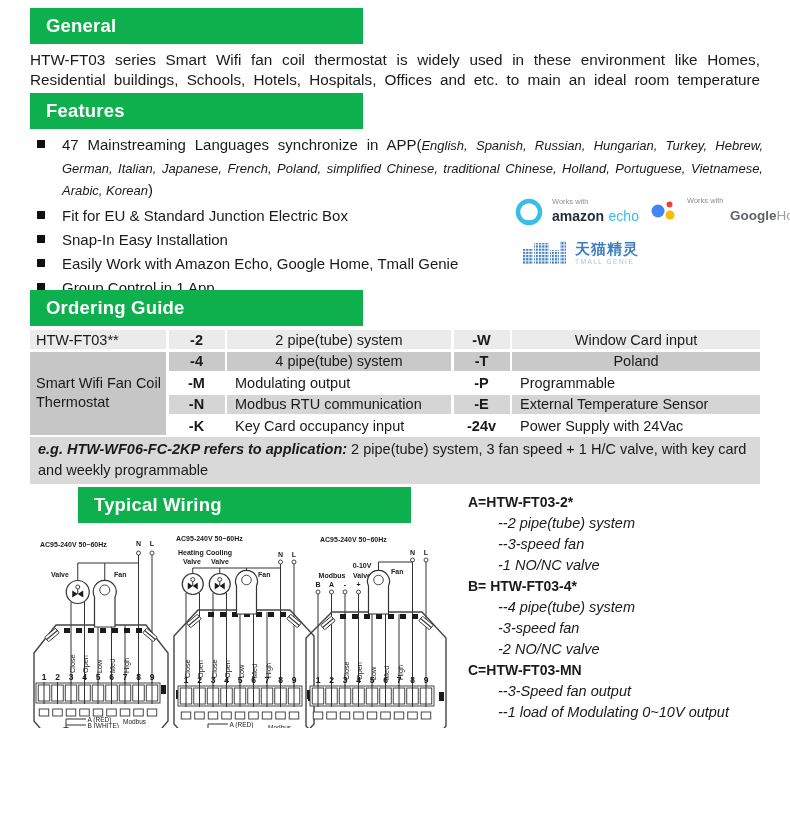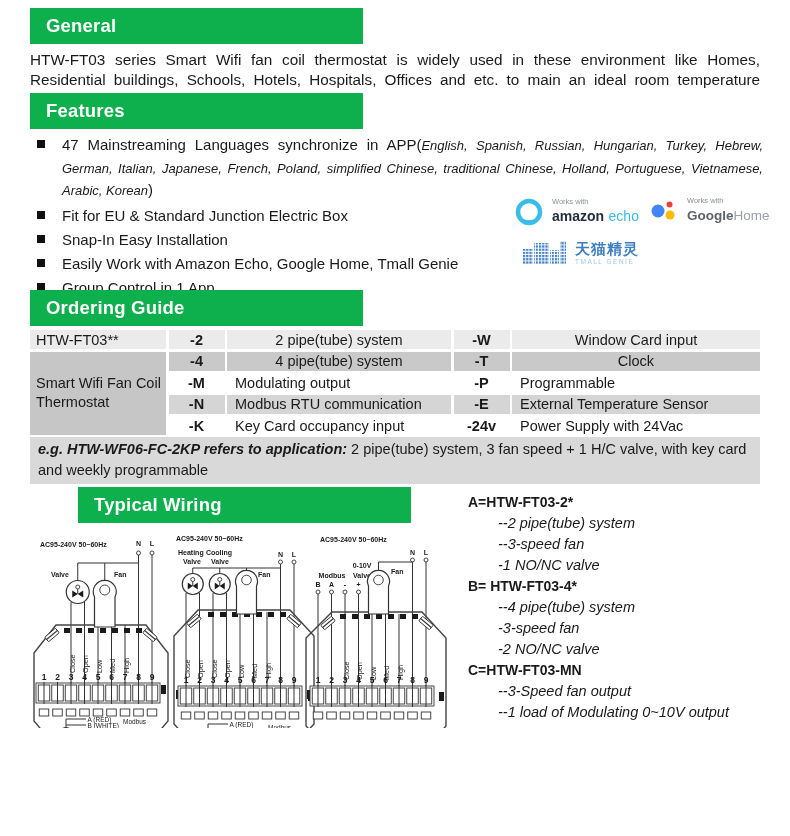--- a/index.html
+++ b/index.html
@@ -25,21 +25,21 @@
   .langs { font-style:italic; font-size:13px; }
 
   .logo-row { position:absolute; display:flex; align-items:center; gap:8px; }
   #logo-amazon { left:514px; top:197px; }
   #logo-google { left:649px; top:197px; }
   #logo-tmall  { left:523px; top:239px; }
   .logo-txt { display:flex; flex-direction:column; line-height:1.15; }
   .works { font-size:7.5px; color:#8a9097; }
   .am-brand { font-size:14px; font-weight:bold; color:#232f3e; }
   .am-echo  { font-size:14px; color:#38bde8; font-weight:normal; }
-  .gg-brand { font-size:13.5px; color:#5f6368; font-weight:bold; }
+  .gg-brand { font-size:13.5px; color:#5f6368; font-weight:bold;margin-left:43px; }
   .gg-home  { font-size:13.5px; color:#9aa0a6; font-weight:normal;margin-top:13px; }
   .tm-cn { font-size:15px; color:#3f7fc1; font-weight:bold; letter-spacing:1px; line-height:1.1; }
   .tm-en { font-size:6.5px; color:#9fc6ea; letter-spacing:1.5px; }
 
   .otable { position:absolute; left:30px; top:330px; width:730px; display:grid;
             grid-template-columns:136px 56px 224px 56px auto;
             grid-template-rows:repeat(5,19px); gap:2.5px; font-size:14.5px; }
   .oc { display:flex; align-items:center; overflow:hidden; white-space:nowrap; }
   .code { justify-content:center; font-weight:bold; }
   .ctr  { justify-content:center; }
@@ -173,21 +173,21 @@
     <div class="oc merged">Smart Wifi Fan Coil Thermostat</div>
 
     <div class="oc code bg-light" style="grid-area:1/2">-2</div>
     <div class="oc ctr  bg-light" style="grid-area:1/3">2 pipe(tube) system</div>
     <div class="oc code bg-light" style="grid-area:1/4">-W</div>
     <div class="oc ctr  bg-light" style="grid-area:1/5">Window Card input</div>
 
     <div class="oc code bg-dark" style="grid-area:2/2">-4</div>
     <div class="oc ctr  bg-dark" style="grid-area:2/3">4 pipe(tube) system</div>
     <div class="oc code bg-dark" style="grid-area:2/4">-T</div>
-    <div class="oc ctr  bg-dark" style="grid-area:2/5">Clock</div>
+    <div class="oc ctr  bg-dark" style="grid-area:2/5">Poland</div>
 
     <div class="oc code bg-white" style="grid-area:3/2">-M</div>
     <div class="oc lft  bg-white" style="grid-area:3/3">Modulating output</div>
     <div class="oc code bg-white" style="grid-area:3/4">-P</div>
     <div class="oc lft  bg-white" style="grid-area:3/5">Programmable</div>
 
     <div class="oc code bg-mid" style="grid-area:4/2">-N</div>
     <div class="oc lft  bg-mid" style="grid-area:4/3">Modbus RTU communication</div>
     <div class="oc code bg-mid" style="grid-area:4/4">-E</div>
     <div class="oc lft  bg-mid" style="grid-area:4/5">External Temperature Sensor</div>

